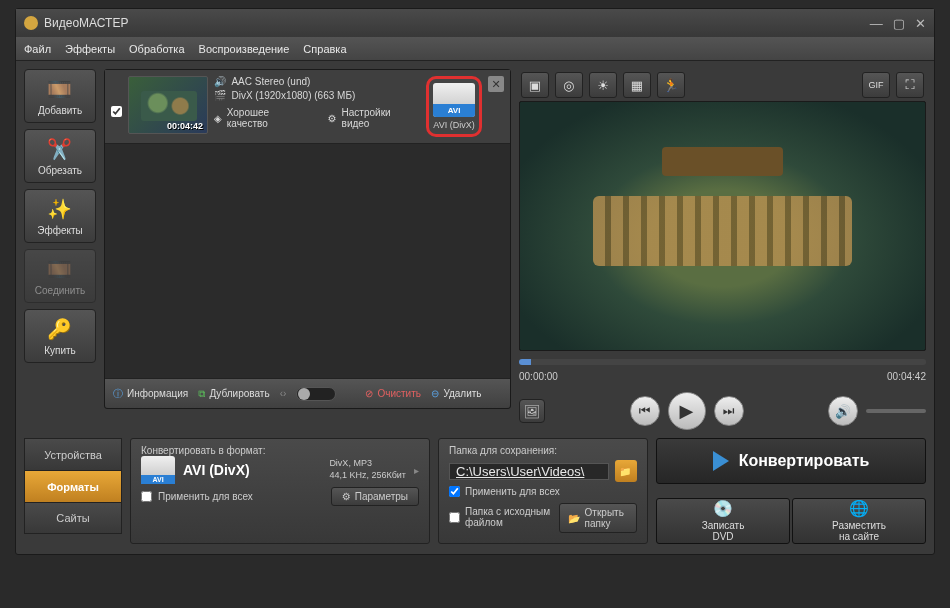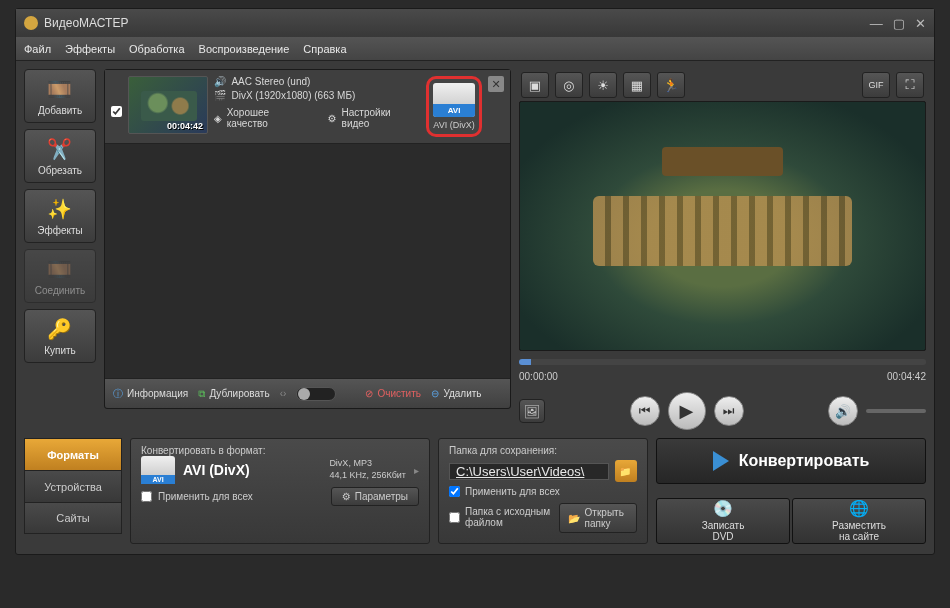--- a/index.html
+++ b/index.html
@@ -240,22 +240,22 @@
               <span>🔊</span>
             </div>
           <div class="vol"></div>
         </div>
       </div>
     </div>
   </div>
 
   <div class="bottom">
     <div class="tabs">
+      <div class="tab">Устройства</div>
       <div class="tab active">Форматы</div>
-      <div class="tab">Устройства</div>
       <div class="tab">Сайты</div>
     </div>
 
     <div class="fmtpanel">
       <div>Конвертировать в формат:</div>
       <div class="fmtrow">
         <div class="fmticon2">
             <div class="tag">AVI</div>
           </div>
         <div>

